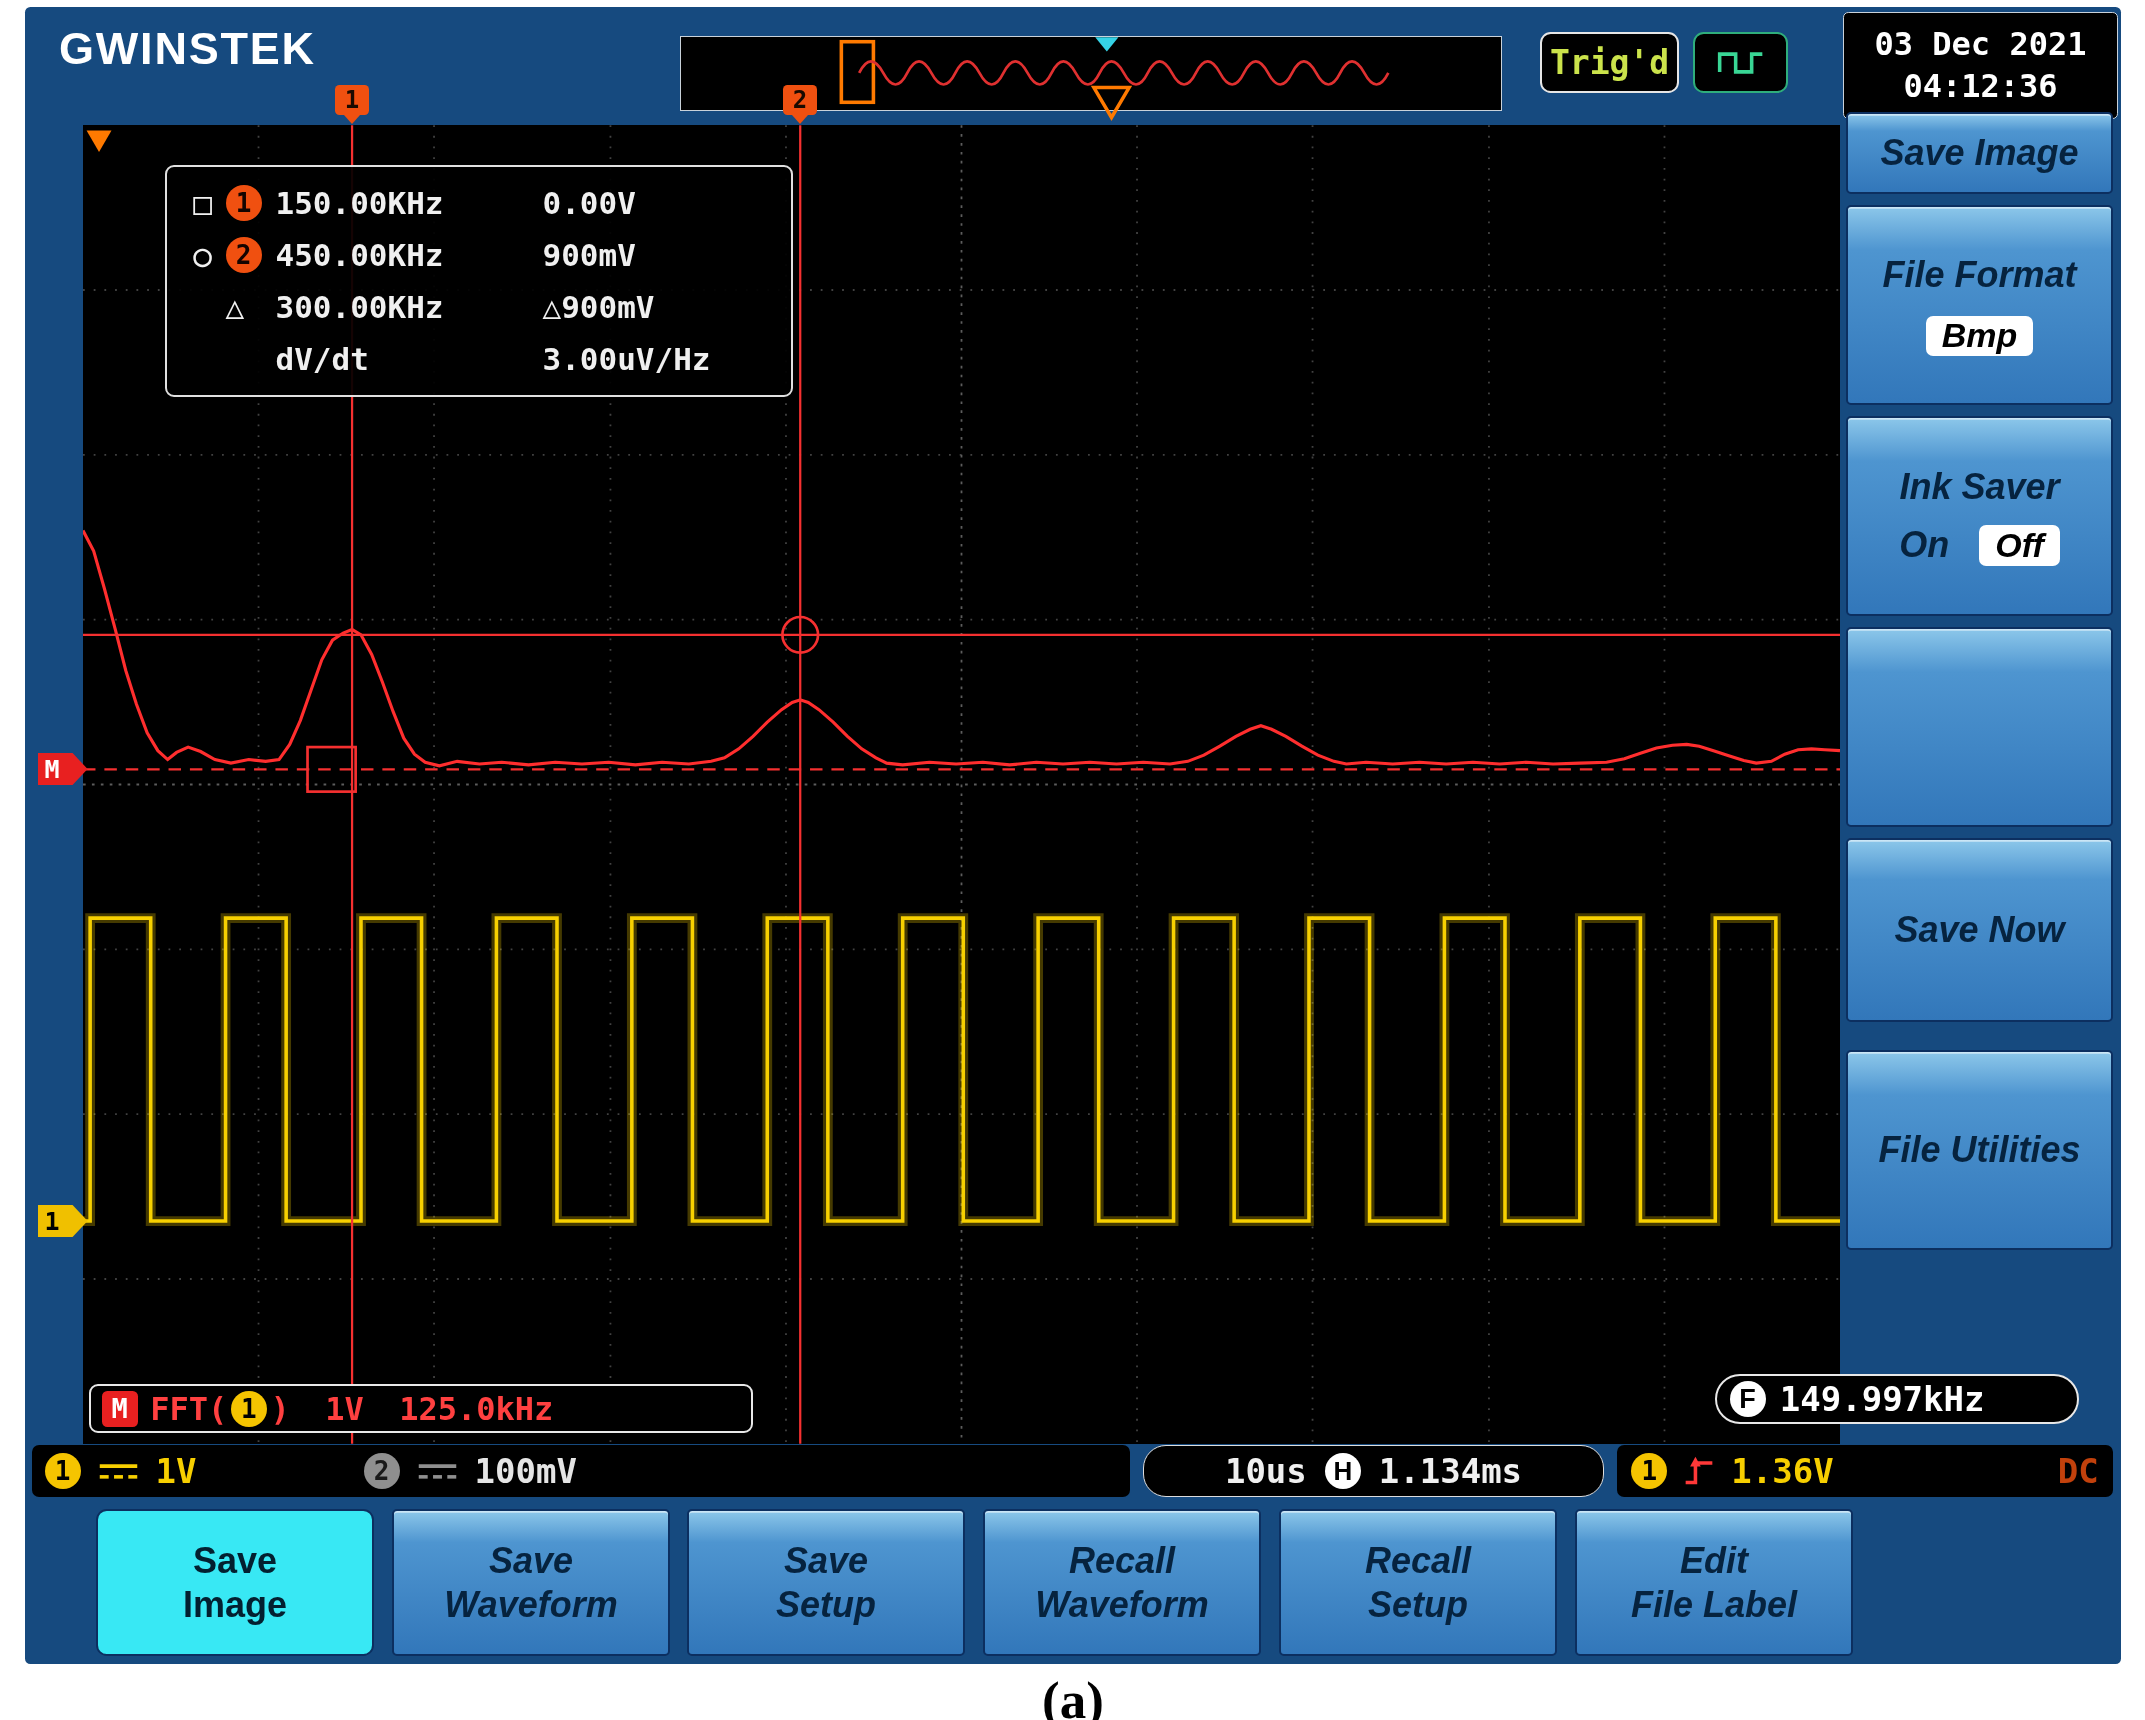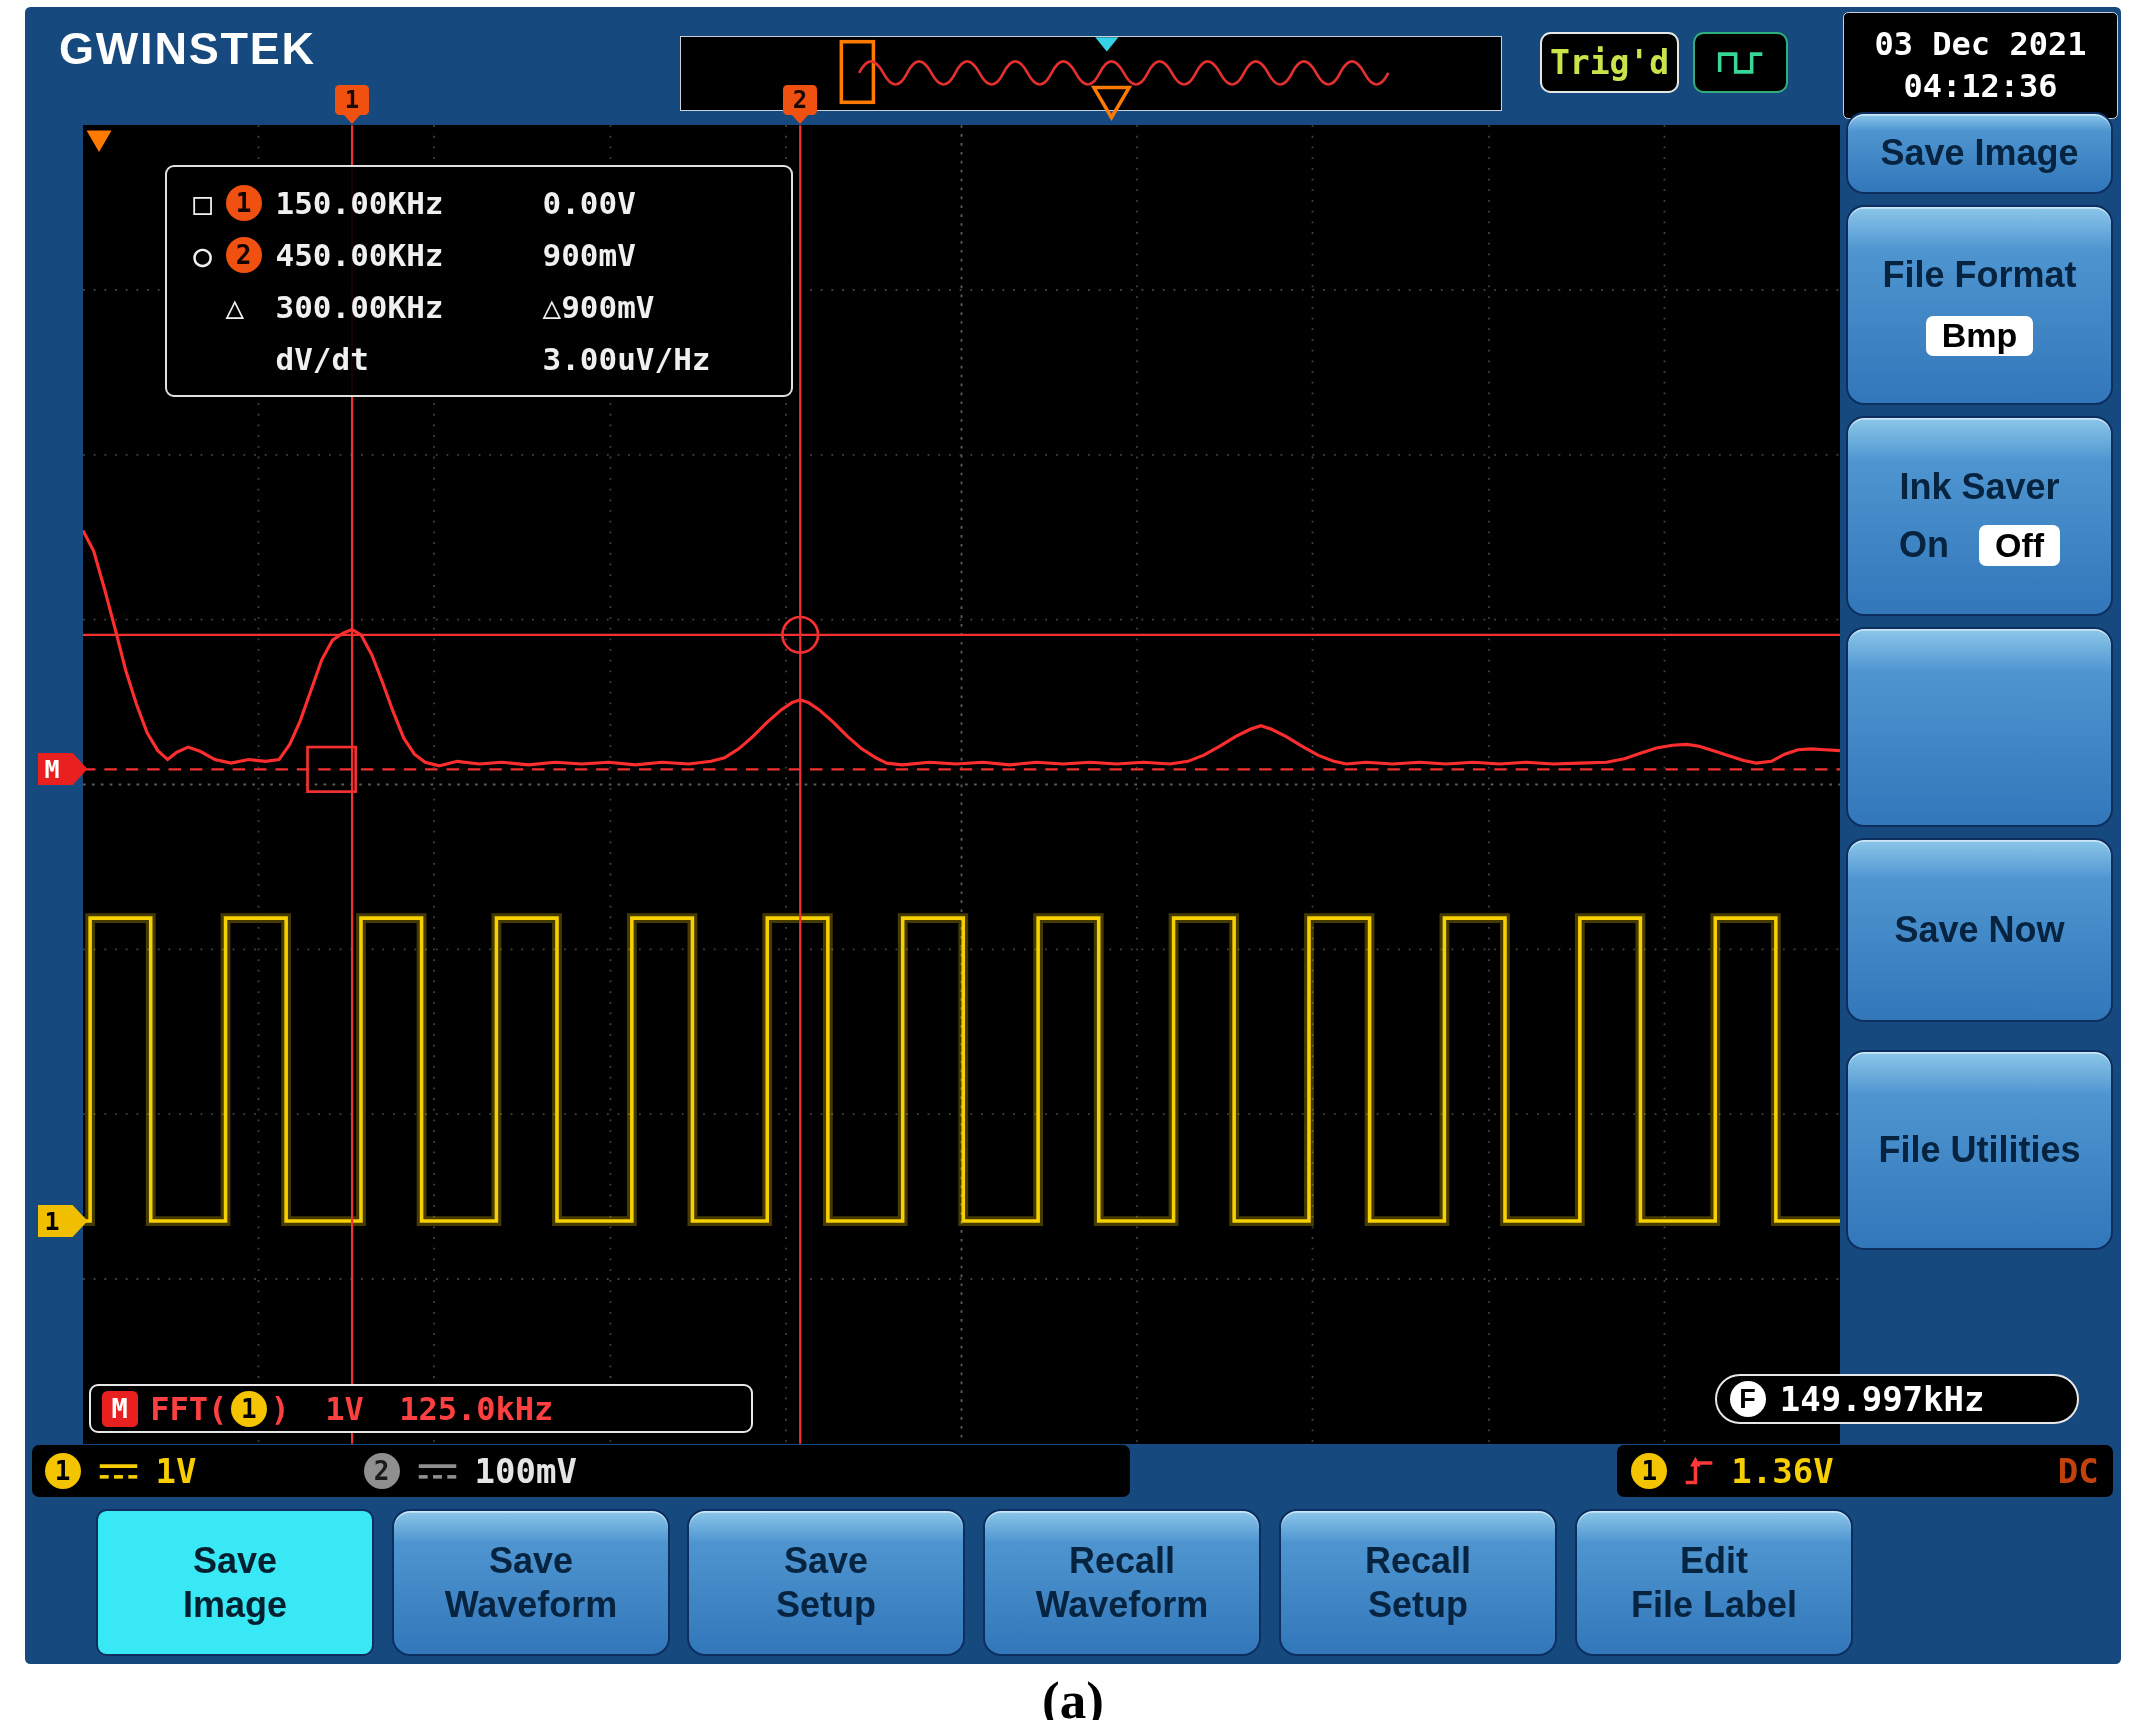--- a/index.html
+++ b/index.html
@@ -71,23 +71,23 @@
   #strip-ch{left:7.1px;top:1438px;width:1098px;gap:16px;padding:0 12.5px;}
   #strip-h{left:1118px;top:1438px;width:461px;gap:18px;justify-content:center;
     border:1.8px solid #dddddd;border-radius:23px;color:#f0f0f0;}
   #strip-trig{left:1592px;top:1438px;width:496px;gap:16px;padding:0 14.3px;}
   .h-chip{width:36px;height:36px;background:#fff;color:#000;border-radius:50%;
     display:flex;align-items:center;justify-content:center;font-size:26px;font-weight:bold;}
   .yellow{color:#f7cf00;} .dim{color:#e5e5e5;} .red{color:#c2410c;} .white{color:#f0f0f0;}
 
   
   .btn-blue{background:linear-gradient(180deg,#8cc7ea 0%,#4e95d0 22%,#3277ba 100%);
-    border:2.7px solid #0c2f60;border-radius:18px;box-shadow:inset 0 1.8px 0 rgba(255,255,255,.55);
+    border:2.7px solid #0c2f60;border-radius:5px;box-shadow:inset 0 1.8px 0 rgba(255,255,255,.55);
     color:#06233f;font-weight:bold;display:flex;flex-direction:column;align-items:center;
-    justify-content:center;box-sizing:border-box;}
+    justify-content:center;box-sizing:border-box;font-style:italic;}
   .btn-cyan{background:#38e8f4;border:2.7px solid #0c2f60;border-radius:10.7px;color:#032030;
     font-weight:bold;display:flex;flex-direction:column;align-items:center;justify-content:center;
     box-sizing:border-box;}
   .bm{width:278px;height:147px;top:1502px;font-size:36px;line-height:1.2;margin-left:20px;}
 
   
   .sm{left:1821px;width:267px;font-size:36px;gap:7.1px;}
   .pill{background:#fff;color:#000;border-radius:7.1px;padding:0.9px 16px;font-weight:bold;
     font-size:34px;display:inline-block;}
   .onoff{display:flex;align-items:center;gap:30px;margin-top:9px;}
@@ -251,20 +251,25 @@
       <span class="circ circ-gray" style="margin-left:151px;">2</span>
       <svg width="43" height="25" viewBox="0 0 48 28">
         <line x1="3" y1="8" x2="45" y2="8" stroke="#8f8f8f" stroke-width="4"></line>
         <line x1="3" y1="20" x2="13" y2="20" stroke="#8f8f8f" stroke-width="4"></line>
         <line x1="19" y1="20" x2="29" y2="20" stroke="#8f8f8f" stroke-width="4"></line>
         <line x1="35" y1="20" x2="45" y2="20" stroke="#8f8f8f" stroke-width="4"></line>
       </svg>
       <span class="dim">100mV</span>
     </div>
 
+    <div class="abs strip mono" id="strip-h">
+      <span class="white">10us</span>
+      <span class="h-chip sans">H</span>
+      <span class="white">1.134ms</span>
+    </div>
 
     <div class="abs strip mono" id="strip-trig">
       <span class="circ circ-yellow">1</span>
       <svg width="32" height="34" viewBox="0 0 36 38">
         <path d="M3,32 H14 V10 H33" fill="none" stroke="#ff3838" stroke-width="4"></path>
         <polygon points="8,14 14,3 20,14" fill="#ff3838"></polygon>
       </svg>
       <span class="yellow">1.36V</span>
       <span class="red" style="margin-left:auto;">DC</span>
     </div>

